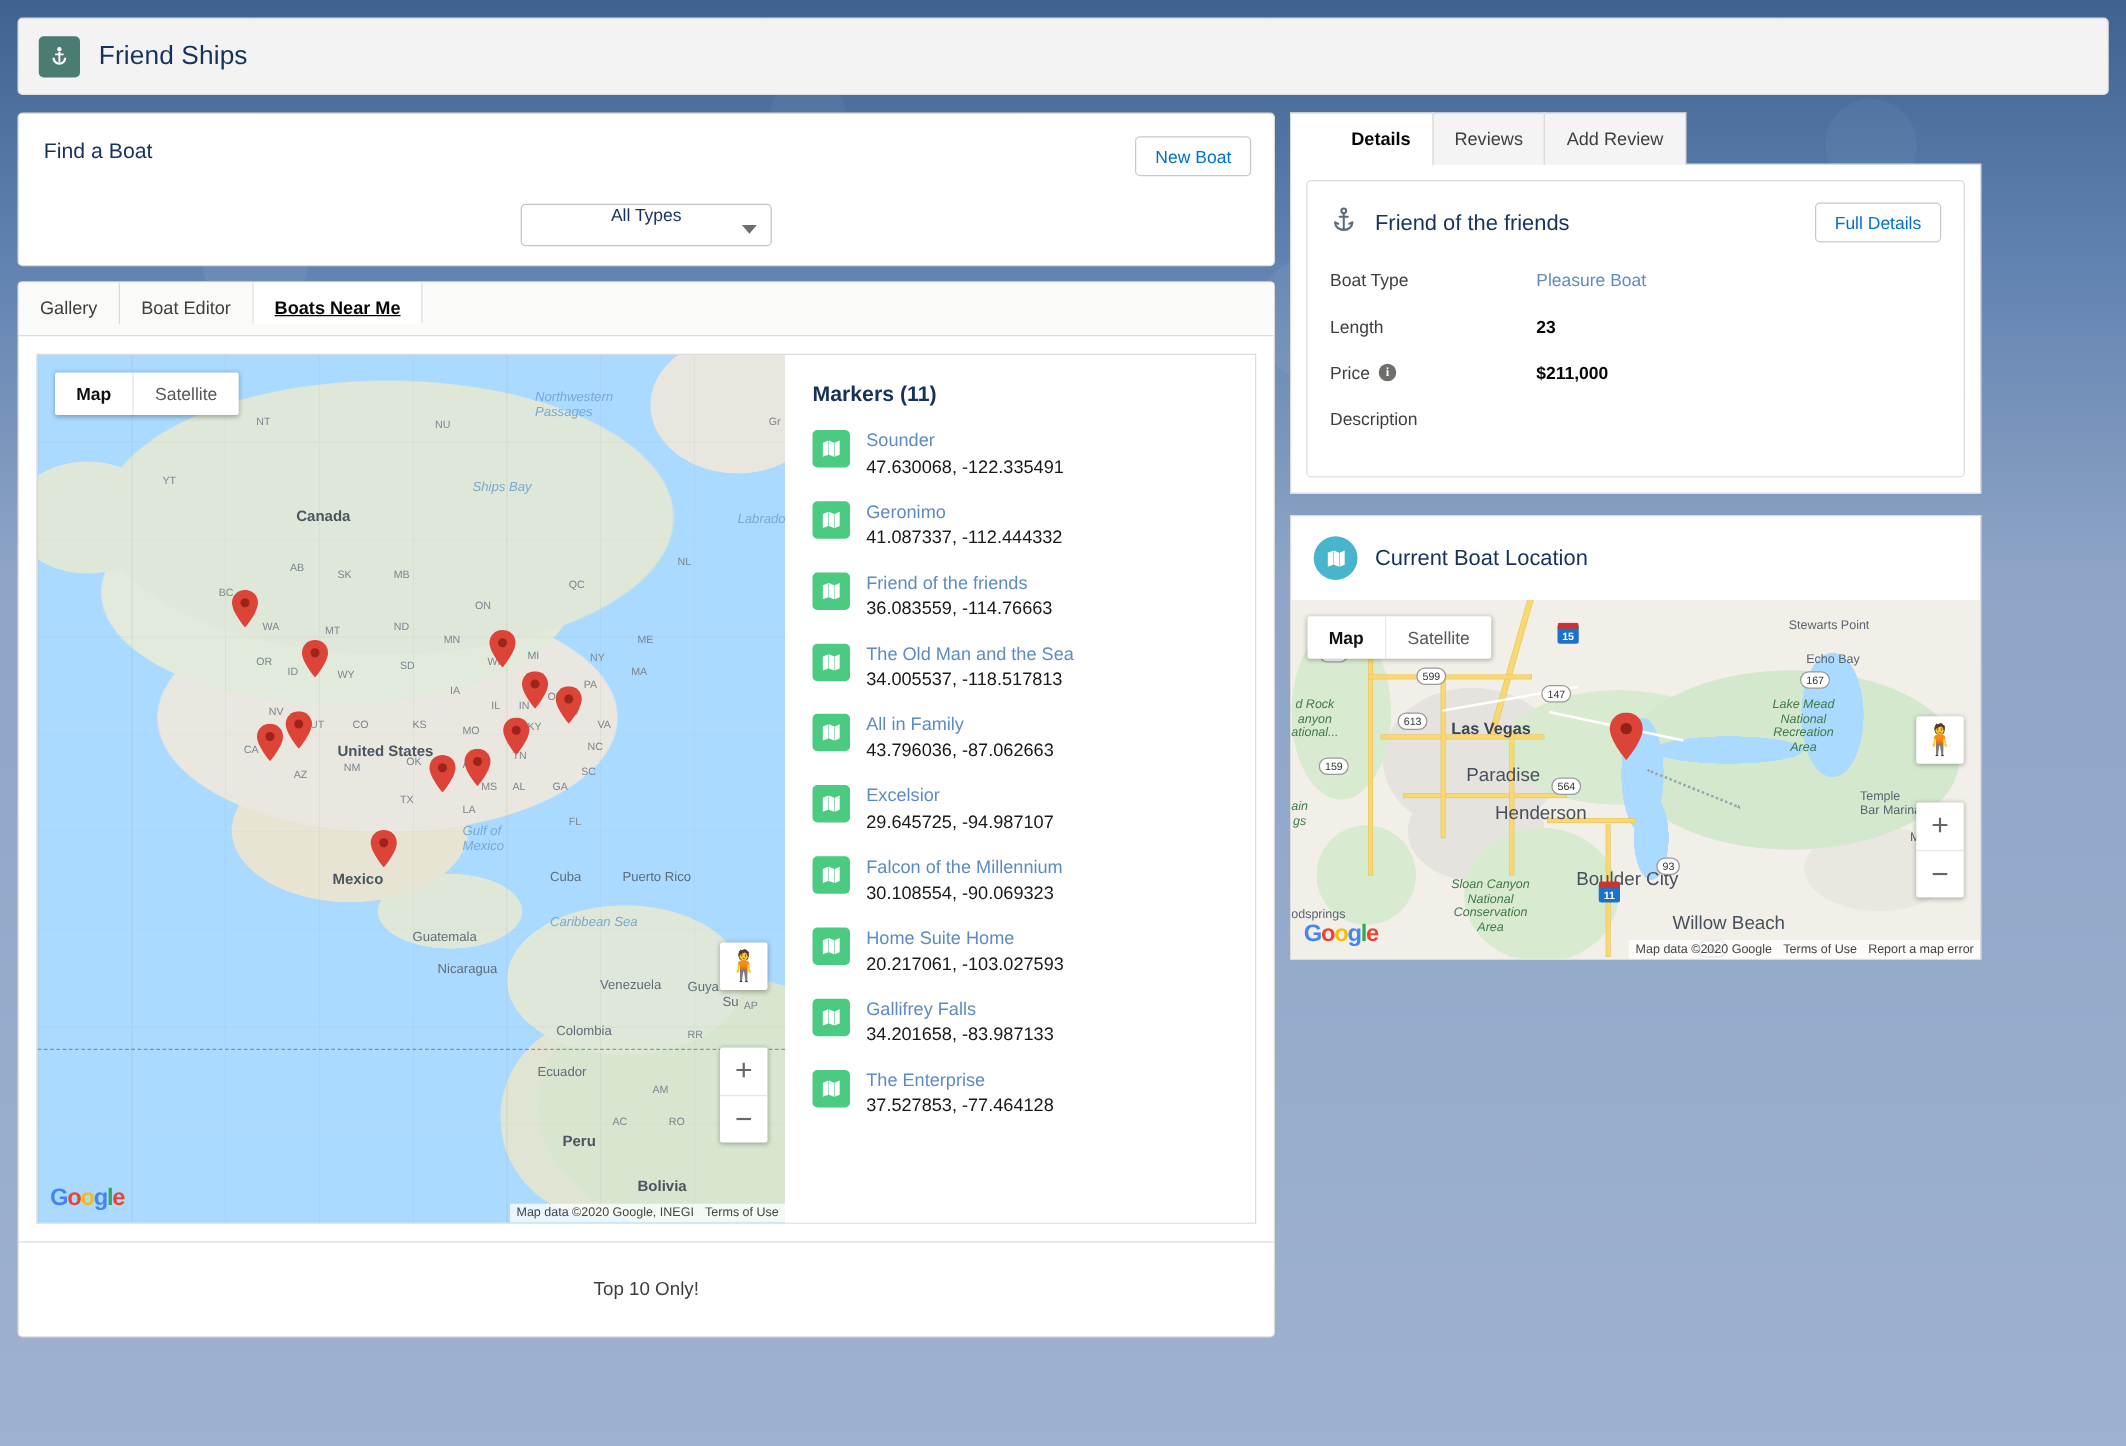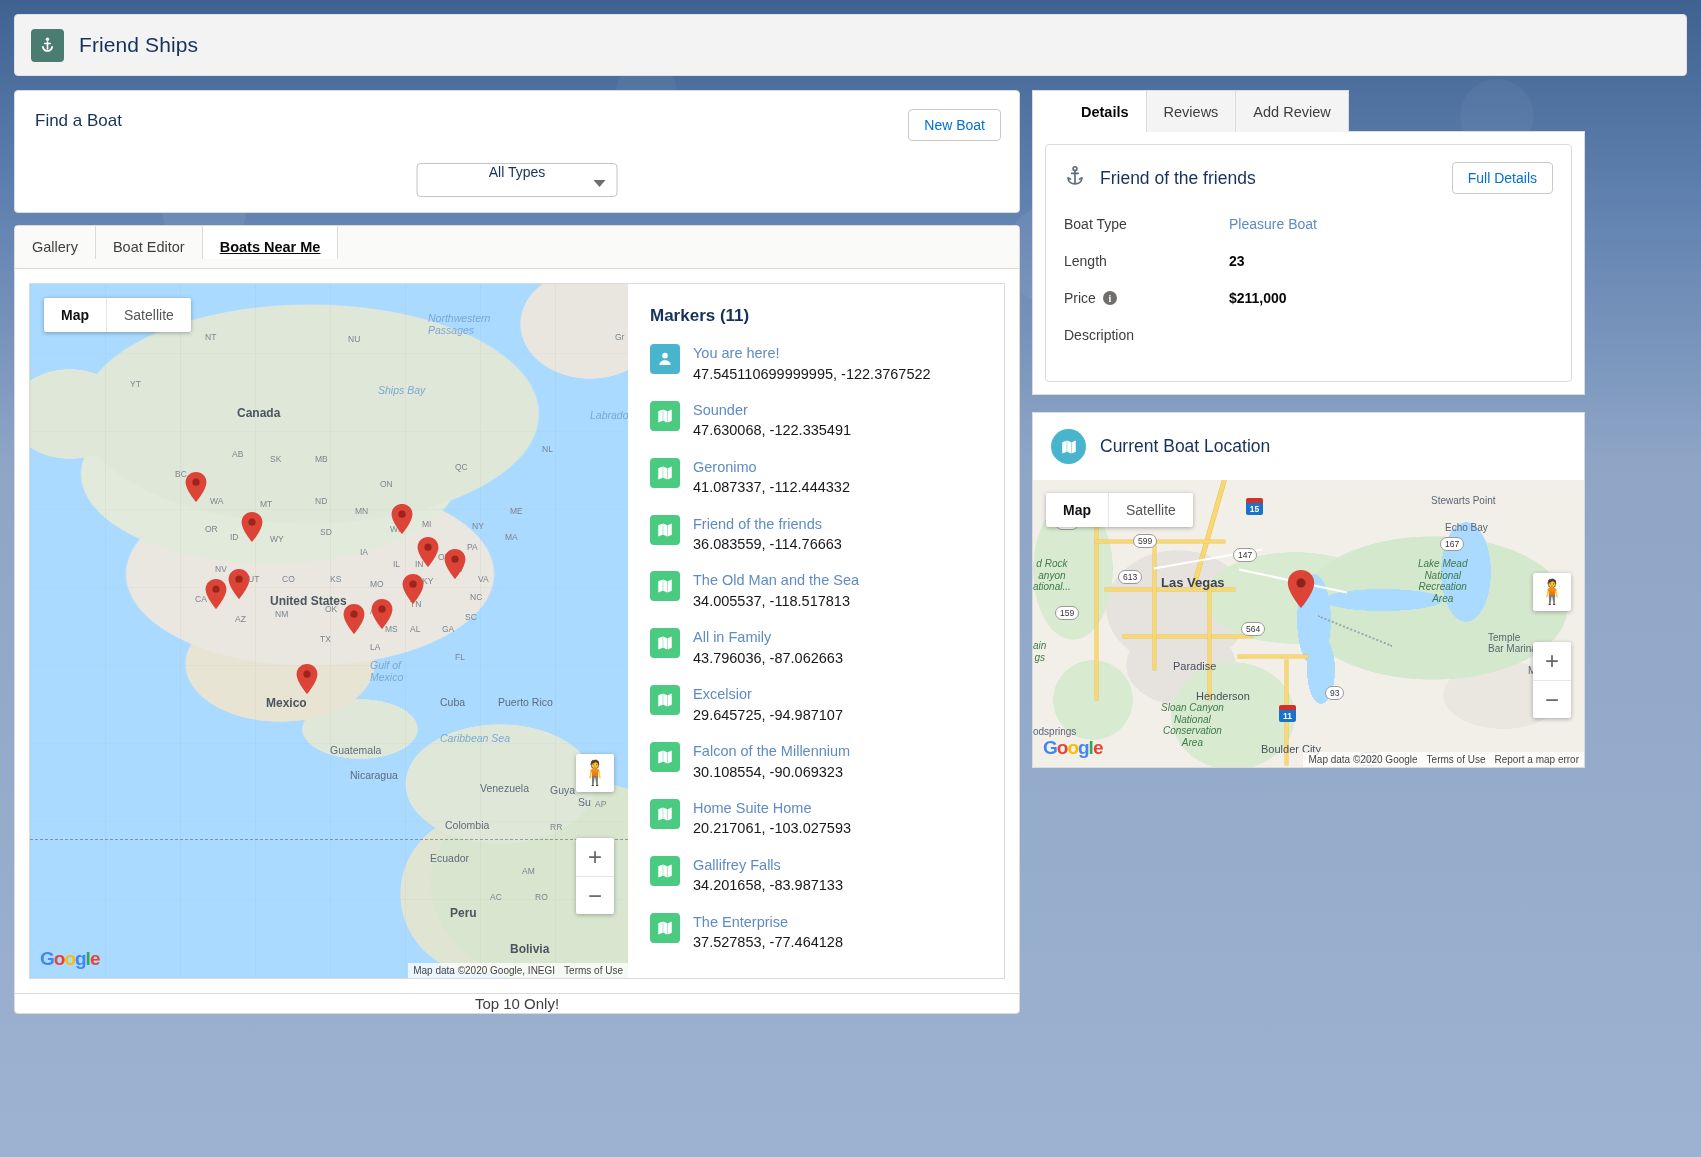--- a/index.html
+++ b/index.html
@@ -195,21 +195,21 @@
     display: flex; align-items: center; justify-content: center;
     color: #fff;
   }
   .mk-ico.green { background: #4bca81; }
   .mk-ico.blue  { background: #48b5cd; }
   .mk-name { font-size: 14.5px; color: #5e8bc4; line-height: 1.35; cursor: pointer; }
   .mk-coord { font-size: 14.5px; color: #181818; line-height: 1.4; }
 
   .top10 {
     border-top: 1px solid #dddbda; text-align: center;
-    padding: 1px 0; font-size: 15px; color: #3e3e3c;
+    padding: 29px 0; font-size: 15px; color: #3e3e3c;
   }
 
   
   .right-col { position: absolute; left: 1032px; top: 90px; width: 553px; }
 
   .rtab-strip { display: flex; height: 42px; }
   .rtab {
     padding: 0 17px; height: 42px; line-height: 42px;
     font-size: 14.5px; color: #3e3e3c; cursor: pointer;
     background: #f4f4f4; border: 1px solid #dddbda; border-bottom: none;
@@ -272,21 +272,21 @@
   }
   .vroad {
     position: absolute; background: #f9d872; height: 3px;
     box-shadow: 0 0 0 .5px #e8c35e;
   }
   .vroad.w { background: #fff; height: 2px; box-shadow: none; }
   .vlabel {
     position: absolute; font-size: 10px; color: #5a6572; white-space: nowrap;
   }
   .vlabel.city { font-size: 13px; font-weight: bold; color: #3c4450; }
-  .vlabel.town { font-size: 11px; color: #47505c; margin-top: 48px; }
+  .vlabel.town { font-size: 15px; color: #47505c; }
   .vlabel.park { color: #3f7a47; font-style: italic; text-align: center; line-height: 1.15; }
   .shield {
     position: absolute; font-size: 8.5px; color: #333; background: #fff;
     border: 1px solid #9a9a9a; border-radius: 9px; padding: 0 4px;
     line-height: 13px; height: 14px;
   }
   .ishield {
     position: absolute; width: 17px; height: 17px; border-radius: 2px;
     background: #1a73c8; color: #fff; font-size: 8.5px; font-weight: bold;
     display: flex; align-items: flex-end; justify-content: center;
@@ -500,32 +500,20 @@
           <div class="attrib">
             <span>Map data ©2020 Google, INEGI</span>
             <span>Terms of Use</span>
           </div>
         </div>
 
         <div class="markers">
           <h3>Markers (11)</h3>
           <div id="markerList">
               <div class="mk-row">
-     <div class="mk-ico blue">
-                  <svg width="18" height="18" viewBox="0 0 24 24" fill="#fff">
-                    <circle cx="12" cy="7.5" r="3.7"></circle>
-                    <path d="M4.5 20c0-4.1 3.4-6.5 7.5-6.5s7.5 2.4 7.5 6.5z"></path>
-                  </svg>
-                </div>
-     <div>
-       <div class="mk-name">You are here!</div>
-       <div class="mk-coord">47.545110699999995, -122.3767522</div>
-     </div>
-   </div>
-              <div class="mk-row">
      <div class="mk-ico green">
                   <svg width="18" height="18" viewBox="0 0 24 24" fill="#fff">
                     <path d="M3 5.5l6-2.2v15L3 20.5zM9.6 3.3l5.4 2.2v15L9.6 18.3zM15.6 5.5l5.4-2.2v15l-5.4 2.2z"></path>
                   </svg>
                 </div>
      <div>
        <div class="mk-name">Sounder</div>
        <div class="mk-coord">47.630068, -122.335491</div>
      </div>
    </div>

